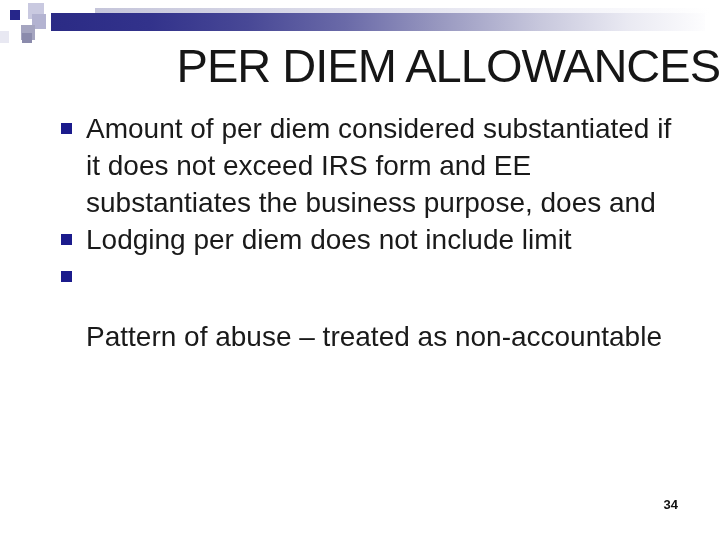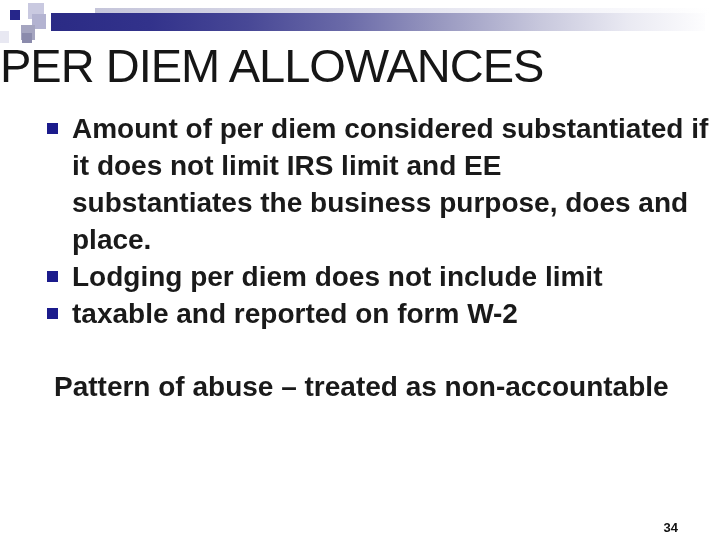--- a/index.html
+++ b/index.html
@@ -30,55 +30,54 @@
     position: absolute; left: 51px; top: 13px; width: 654px; height: 18px;
     background: linear-gradient(to right,
       #2b2b85 0%, #32328b 15%, #484896 30%, #6a6aa8 45%,
       #9a9ac1 60%, #c8c8dd 75%, #e9e9f2 88%, #fdfdfe 100%);
   }
 
   
   .title {
     position: absolute; left: 0; right: 0; top: 38px;
     margin: 0;
-    text-align: left;
+    text-align: right;
     font-size: 47px;
     font-weight: 400;
     letter-spacing: -1px;
     color: #161616;
     line-height: 56px;
     white-space: nowrap;
   }
 
   
   .content {
-    position: absolute; left: 47px; top: 110px; width: 640px;
+    position: absolute; left: 61px; top: 110px; width: 640px;
     color: var(--text-color, #1a1a1a);
     font-size: 28px;
     line-height: 37px;
-    font-weight: bold;
   }
   .bullet-row { display: flex; align-items: flex-start; }
   .marker {
     flex: none;
     width: 11px; height: 11px;
     margin: 13px 14px 0 0;
     background: var(--bullet-color, #1b1b8c);
   }
   .lines { white-space: nowrap; }
   .note {
     margin-top: 36px;
-    margin-left: 7px;
+    margin-left: 25px;
     white-space: nowrap;
   }
 
   
   .page-number {
     position: absolute; top: 497px; right: 42px;
-    font-size: 13px; font-weight: 700; color: #111111; margin-top: 23px;
+    font-size: 13px; font-weight: 700; color: #111111;
   }
 </style>
 </head>
 <body>
 
 <div class="slide">
 
   <div class="deco">
     <div class="sq sq-light-top"></div>
     <div class="sq sq-navy"></div>
@@ -91,37 +90,35 @@
   </div>
 
   <h1 class="title">PER DIEM ALLOWANCES</h1>
 
   <div class="content">
 
     <div class="bullet-row">
       <span class="marker"></span>
       <div class="lines">
         <div>Amount of per diem considered substantiated if</div>
-        <div>it does not limit IRS limit and EE</div>
+        <div>it does not exceed IRS form and EE</div>
         <div>substantiates the business purpose, does and</div>
-        <div>place.</div>
       </div>
     </div>
 
     <div class="bullet-row">
       <span class="marker"></span>
       <div class="lines">
         <div>Lodging per diem does not include limit</div>
       </div>
     </div>
 
     <div class="bullet-row">
       <span class="marker"></span>
       <div class="lines">
-        <div>taxable and reported on form W-2</div>
       </div>
     </div>
 
     <div class="note">Pattern of abuse – treated as non-accountable</div>
 
   </div>
 
   <div class="page-number">34</div>
 
 </div>

